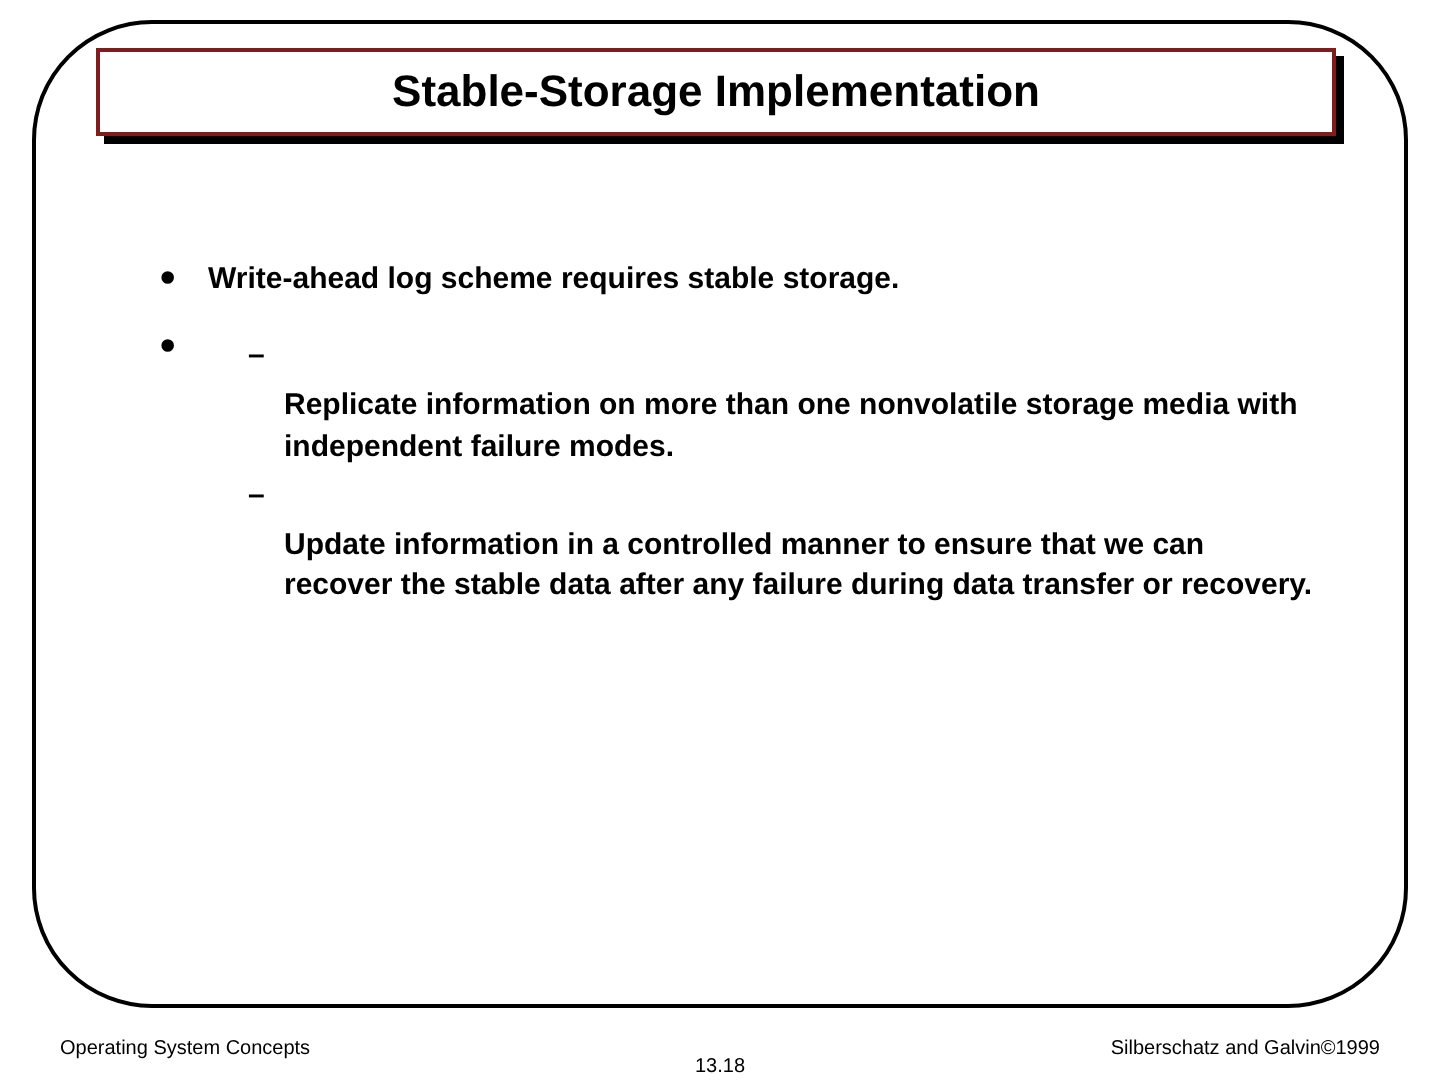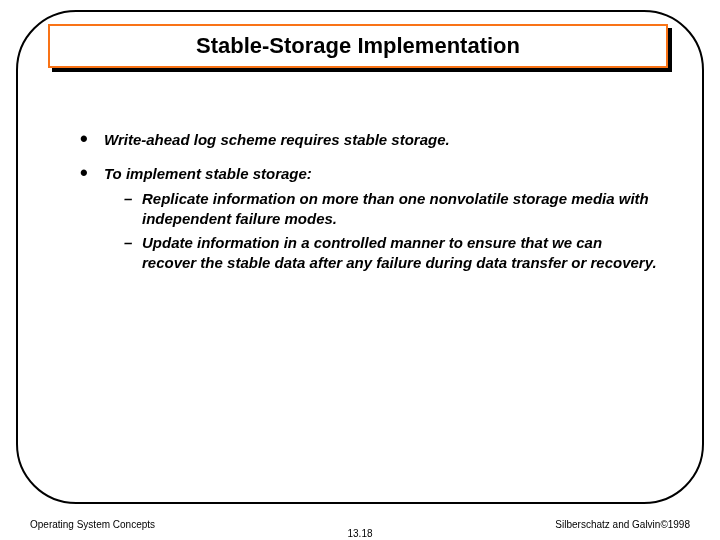--- a/index.html
+++ b/index.html
@@ -28,21 +28,21 @@
     height: 44px;
     background: #000;
   }
   .title-box {
     position: absolute;
     top: 24px;
     left: 48px;
     width: 620px;
     height: 44px;
     background: #fff;
-    border: 2px solid #f97316;
+    border: 2px solid #7f1d1d;
     display: flex;
     align-items: center;
     justify-content: center;
   }
   .title-text {
     font-size: 22px;
     font-weight: bold;
     color: #000;
   }
   .content {
@@ -58,31 +58,31 @@
   .bullet-row {
     display: flex;
     margin-bottom: 14px;
   }
   .bullet-dot {
     font-size: 22px;
     line-height: 0.8;
     width: 24px;
     flex-shrink: 0;
   }
-  .bullet-body { flex: 1; font-style: italic; }
+  .bullet-body { flex: 1; }
   .sub-row {
     display: flex;
     padding-left: 20px;
     margin-top: 4px;
   }
   .sub-dash {
     width: 18px;
     flex-shrink: 0;
   }
-  .sub-body { flex: 1; }
+  .sub-body { flex: 1; margin-top: 25px; }
   .footer {
     position: absolute;
     bottom: 10px;
     left: 30px;
     right: 30px;
     display: flex;
     justify-content: space-between;
     align-items: center;
     font-size: 10px;
     color: #000;
@@ -105,30 +105,29 @@
 </div>
 
 <div class="content">
   <div class="bullet-row">
     <div class="bullet-dot">•</div>
     <div class="bullet-body">Write-ahead log scheme requires stable storage.</div>
   </div>
   <div class="bullet-row">
     <div class="bullet-dot">•</div>
     <div class="bullet-body">
-      <div>To implement stable storage:</div>
       <div class="sub-row">
         <div class="sub-dash">–</div>
         <div class="sub-body">Replicate information on more than one nonvolatile storage media with independent failure modes.</div>
       </div>
       <div class="sub-row">
         <div class="sub-dash">–</div>
         <div class="sub-body">Update information in a controlled manner to ensure that we can recover the stable data after any failure during data transfer or recovery.</div>
       </div>
     </div>
   </div>
 </div>
 
 <div class="footer">
   <span>Operating System Concepts</span>
   <span class="footer-center">13.18</span>
-  <span>Silberschatz and Galvin©1998</span>
+  <span>Silberschatz and Galvin©1999</span>
 </div>
 
 </body></html>

